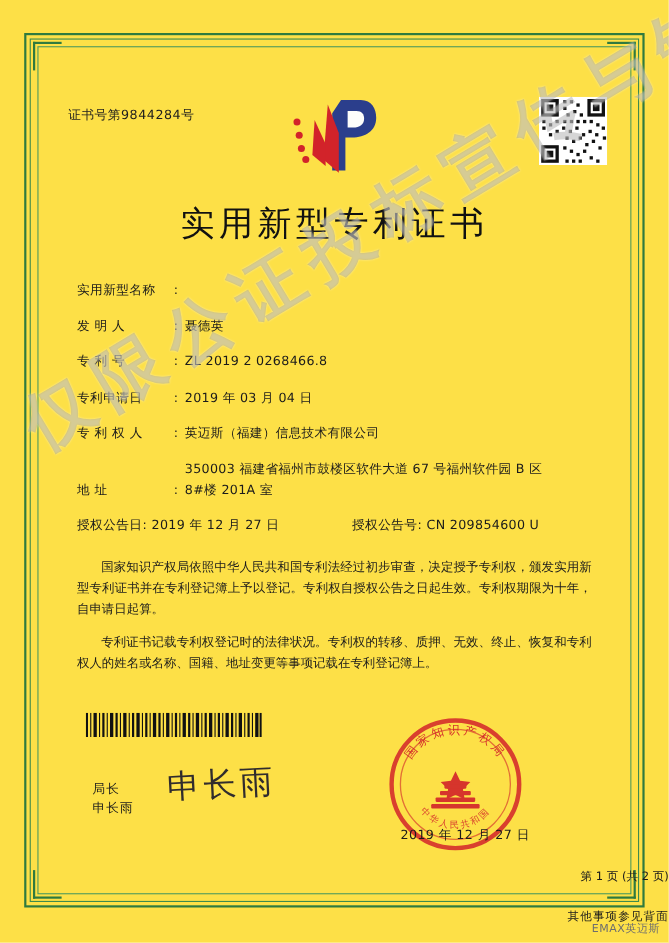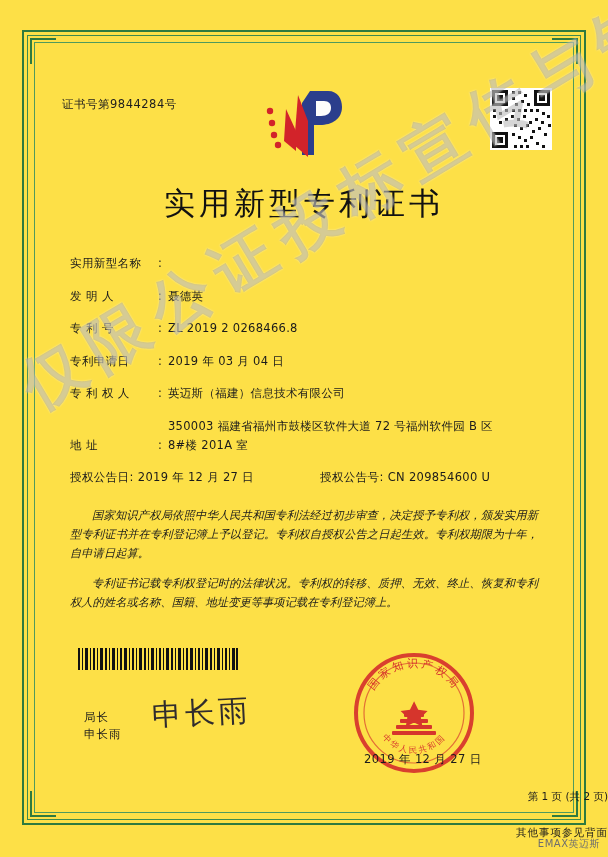--- a/index.html
+++ b/index.html
@@ -139,21 +139,20 @@
     left: 70px; top: 506px;
     width: 468px;
     font-size: 11.3px;
     line-height: 19px;
     color: #1b1b1b;
     text-align: justify;
   }
   .paragraphs p {
     margin: 0 0 11px 0;
     text-indent: 22px;
-    font-style: italic;
   }
 
   
   .barcode {
     position: absolute;
     left: 78px; top: 648px;
     width: 160px; height: 22px;
   }
 
   
@@ -347,21 +346,21 @@
     <div class="field-row">
       <span class="field-label">专 利 权 人</span>
       <span class="field-colon">:</span>
       <span class="field-value">英迈斯（福建）信息技术有限公司</span>
     </div>
 
     <div class="field-row">
       <span class="field-label">地 址</span>
       <span class="field-colon">:</span>
       <span class="field-value">
-        <span>350003 福建省福州市鼓楼区软件大道 72 号福州软件园 B 区</span>
+        <span>350003 福建省福州市鼓楼区软件大道 67 号福州软件园 B 区</span>
         <span class="line2">8#楼 201A 室</span>
       </span>
     </div>
 
     <div class="dual-row">
       <span class="dual-left">
         <span class="dual-key">授权公告日:</span>
         <span class="dual-val">2019 年 12 月 27 日</span>
       </span>
       <span class="dual-right">

